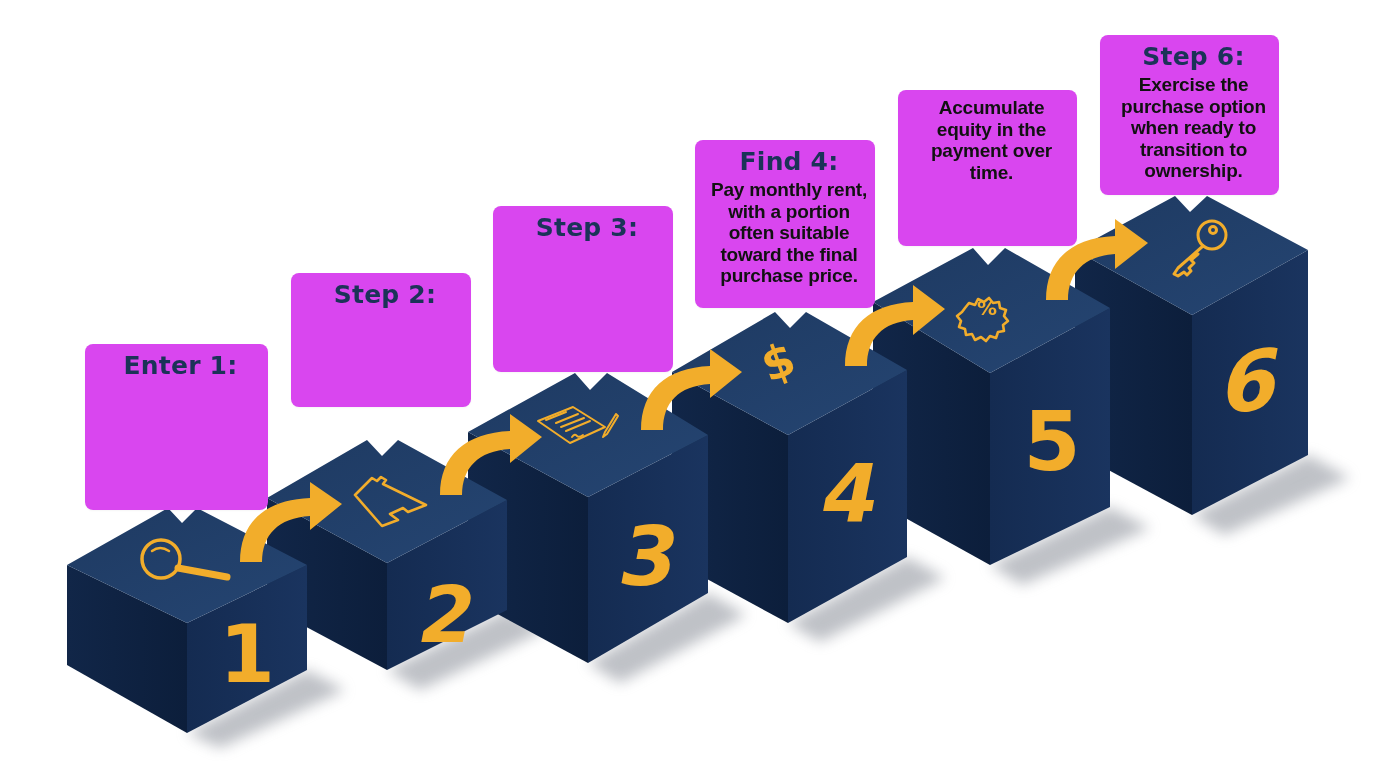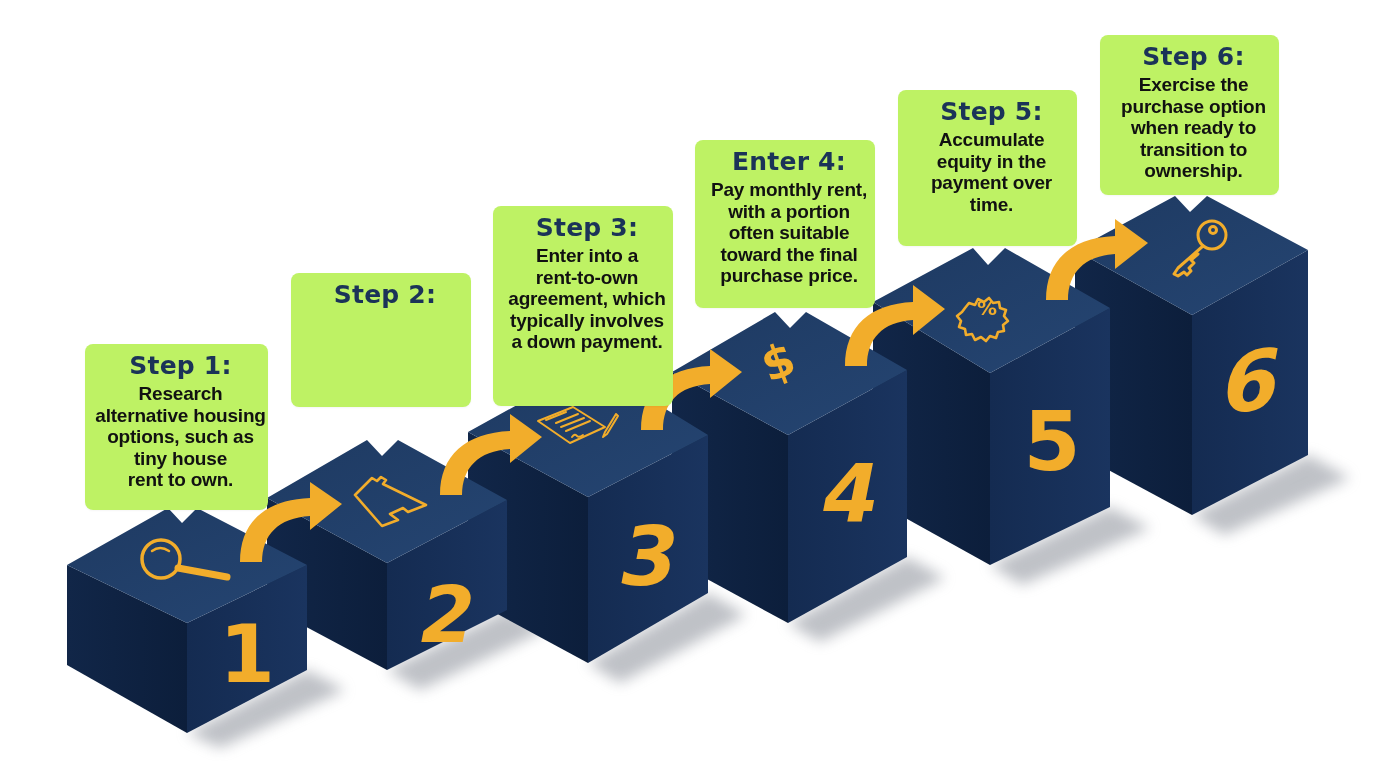--- a/index.html
+++ b/index.html
@@ -1,20 +1,20 @@
 <!DOCTYPE html>
 <html><head>
   <meta charset="utf-8">
   <style>
     html, body { margin: 0; padding: 0; background: #ffffff; }
     body { width: 1376px; height: 768px; position: relative; overflow: hidden; font-family: "Liberation Sans", sans-serif; }
     #scene { position: absolute; left: 0; top: 0; width: 1376px; height: 768px; }
     .callout {
       position: absolute;
-      background: #bef264;
+      background: #d946ef;
       border-radius: 8px;
       box-sizing: border-box;
       text-align: center;
       padding-top: 6px;
       box-shadow: 0 1px 2px rgba(0,0,0,0.04);
       padding-left: 8px;
     }
     .callout .title {
       font-family: "DejaVu Sans", sans-serif;
       font-weight: bold;
@@ -141,52 +141,41 @@
   <g fill="#f2ad2b">
     <path d="M240,562 C240,522 265,500 310,498 L310,482 L342,504 L310,530 L310,516 C278,518 262,535 262,562 Z"></path>
     <path d="M440,495 C440,455 466,433 510,431 L510,414 L542,437 L510,463 L510,449 C478,451 462,468 462,495 Z"></path>
     <path d="M641,430 C641,390 666,368 710,366 L710,349 L742,372 L710,398 L710,384 C678,386 663,403 663,430 Z"></path>
     <path d="M845,366 C845,326 870,304 913,302 L913,285 L945,309 L913,335 L913,320 C882,322 867,339 867,366 Z"></path>
     <path d="M1046,300 C1046,260 1071,238 1115,236 L1115,219 L1148,243 L1115,269 L1115,254 C1084,256 1068,273 1068,300 Z"></path>
   </g>
 </svg>
 
 <div class="callout" style="left:85px; top:344px; width:183px; height:166px;">
-  <div class="title">Step 1:</div>
-  <div class="body">Research
-alternative housing
-options, such as
-tiny house
-rent to own.</div>
+  <div class="title">Enter 1:</div>
 </div>
 
 <div class="callout" style="left:291px; top:273px; width:180px; height:134px;">
   <div class="title">Step 2:</div>
 </div>
 
-<div class="callout" style="left:493px; top:206px; width:180px; height:200px;">
+<div class="callout" style="left:493px; top:206px; width:180px; height:166px;">
   <div class="title">Step 3:</div>
-  <div class="body">Enter into a
-rent-to-own
-agreement, which
-typically involves
-a down payment.</div>
 </div>
 
 <div class="callout" style="left:695px; top:140px; width:180px; height:168px;">
-  <div class="title">Enter 4:</div>
+  <div class="title">Find 4:</div>
   <div class="body">Pay monthly rent,
 with a portion
 often suitable
 toward the final
 purchase price.</div>
 </div>
 
 <div class="callout" style="left:898px; top:90px; width:179px; height:156px;">
-  <div class="title">Step 5:</div>
   <div class="body">Accumulate
 equity in the
 payment over
 time.</div>
 </div>
 
 <div class="callout" style="left:1100px; top:35px; width:179px; height:160px;">
   <div class="title">Step 6:</div>
   <div class="body">Exercise the
 purchase option

